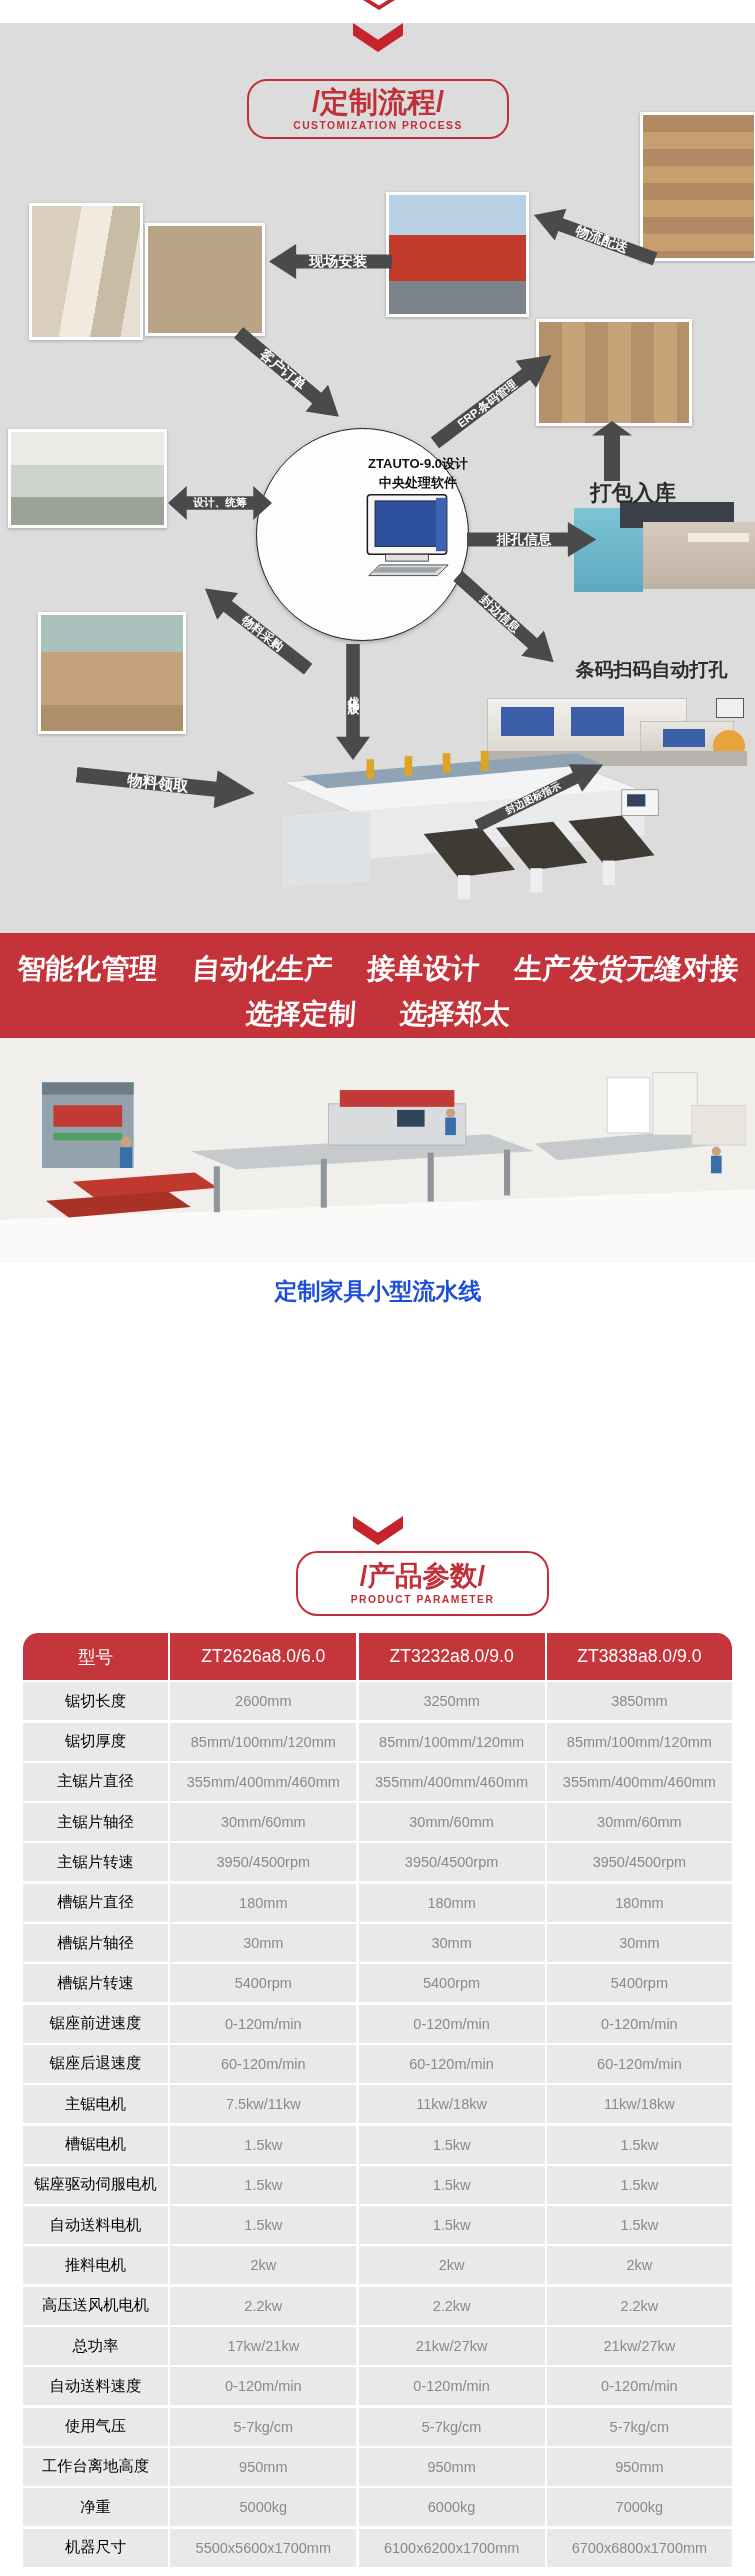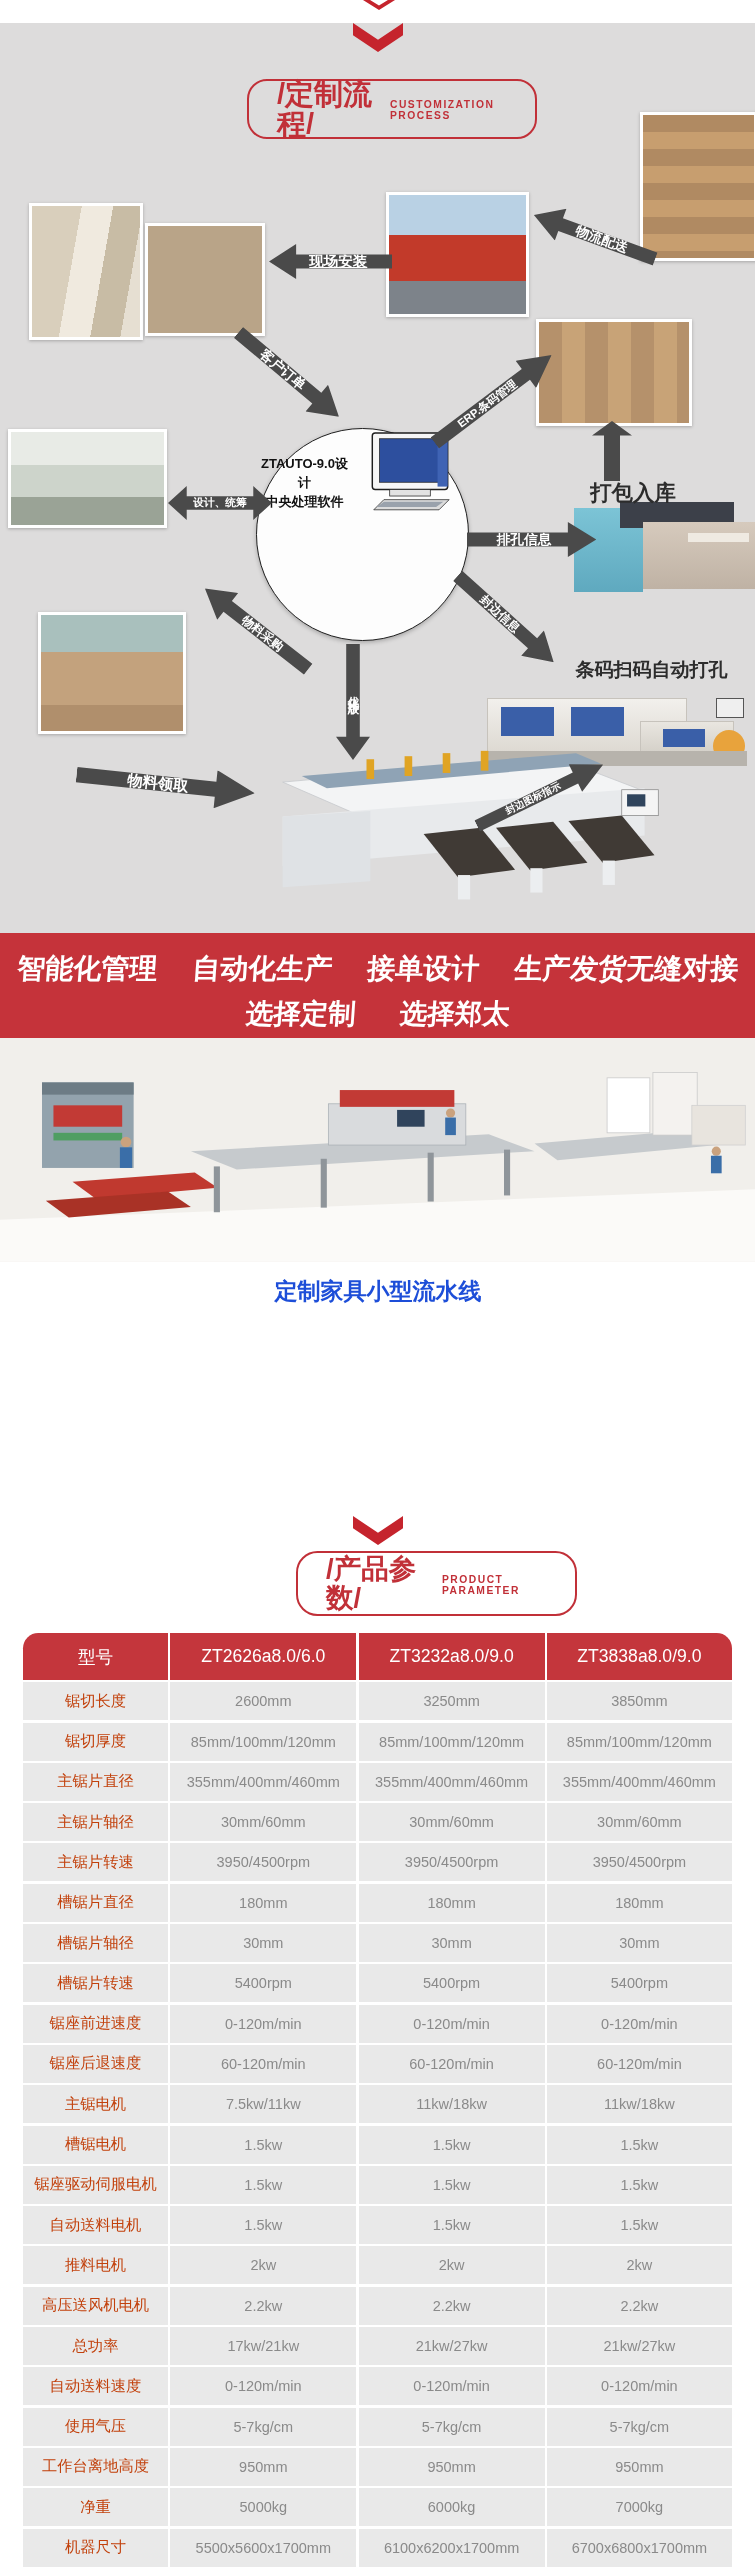--- a/index.html
+++ b/index.html
@@ -14,42 +14,42 @@
   
   .top-tip{position:absolute;left:363px;top:0;width:32px;height:10px;background:#c5242d;
            clip-path:polygon(0 0,22% 0,50% 55%,78% 0,100% 0,50% 100%);}
 
   
   .chev{position:absolute;width:50px;height:29px;background:#c5242d;
         clip-path:polygon(0 0,50% 58%,100% 0,100% 42%,50% 100%,0 42%);}
 
   
   .pill{position:absolute;border:2.3px solid #c13038;border-radius:20px;background:transparent;
-        display:flex;flex-direction:row;align-items:center;justify-content:center;padding-left:28px;}
+        display:flex;flex-direction:column;align-items:center;justify-content:center;}
   .pill .t1{color:#c13038;font-size:29px;font-weight:bold;line-height:1.05;}
   .pill .t2{color:#c13038;font-size:10.3px;font-weight:bold;letter-spacing:1.5px;margin-top:2.3px;}
 
   
   .photo{position:absolute;border:3.8px solid #ffffff;box-shadow:0 0.8px 3.1px rgba(0,0,0,.25);}
 
   
   .arr{position:absolute;background:#4a4a4a;color:#ffffff;font-weight:bold;
        display:flex;align-items:center;justify-content:center;text-align:center;}
   .arr.head-left{clip-path:polygon(0 50%,22% 0,22% 30%,100% 30%,100% 70%,22% 70%,22% 100%);padding-left:15.3px;}
   .arr.head-right{clip-path:polygon(100% 50%,78% 0,78% 30%,0 30%,0 70%,78% 70%,78% 100%);padding-right:15.3px;}
   .arr.head-both{clip-path:polygon(0 50%,18% 0,18% 30%,82% 30%,82% 0,100% 50%,82% 100%,82% 70%,18% 70%,18% 100%);padding:0 7px;}
   .arr.head-up{clip-path:polygon(50% 0,100% 24%,70% 24%,70% 100%,30% 100%,30% 24%,0 24%);}
   .arr.head-down{clip-path:polygon(50% 100%,100% 80%,70% 80%,70% 0,30% 0,30% 80%,0 80%);}
   .arr.vtext span{writing-mode:vertical-rl;letter-spacing:2.3px;padding-bottom:21.4px;}
   .flow-label{position:absolute;color:#2c2c2c;font-weight:bold;text-align:center;}
 
   
   .circle{position:absolute;left:256px;top:427px;width:211px;height:211px;border-radius:50%;
-          background:#fdfdfd;border:1.5px solid #1f1f1f;display:flex;flex-direction:row;
-          align-items:flex-start;box-shadow:0 1.5px 4.6px rgba(0,0,0,.25);}
+          background:#fdfdfd;border:1.5px solid #1f1f1f;display:flex;flex-direction:column;
+          align-items:flex-end;box-shadow:0 1.5px 4.6px rgba(0,0,0,.25);}
   .circle .ct{font-size:13px;font-weight:bold;color:#111;line-height:1.45;text-align:center;margin-top:26px;}
 
   
   .machine{position:absolute;}
 
   
   .banner-line{display:flex;justify-content:center;color:#ffffff;font-weight:bold;
                font-family:"DejaVu Serif","Liberation Serif",serif;}
   .banner-line.l1{gap:35px;font-size:28px;margin-top:17px;transform:skewX(-4deg);}
   .banner-line.l2{gap:44px;font-size:27.5px;margin-top:7.6px;transform:skewX(-4deg);}
@@ -64,21 +64,21 @@
   .spec{position:absolute;left:23px;top:1633px;width:710px;}
   .thead{display:grid;grid-template-columns:145px 186px 186px 185px;column-gap:2.3px;height:47px;
          background:transparent;}
   .thead .hcell{background:#c4363c;color:#ffffff;font-size:17.6px;display:flex;align-items:center;
                 justify-content:center;}
   .thead .hcell:first-child{border-top-left-radius:15.3px;}
   .thead .hcell:last-child{border-top-right-radius:15.3px;}
   .tbody{margin-top:2.3px;display:flex;flex-direction:column;row-gap:2.3px;}
   .trow{display:grid;grid-template-columns:145px 186px 186px 185px;column-gap:2.3px;height:38px;}
   .cell{background:#e9e9e9;display:flex;align-items:center;justify-content:center;}
-  .rl{color:#c2410c;font-size:15.3px;}
+  .rl{color:#000000;font-size:15.3px;}
   .rv{color:#8a8a8a;font-size:14.5px;}
 </style>
 </head>
 <body>
 
 <div class="page">
 
   <div class="top-tip"></div>
 
   <div class="sec-flow">
@@ -143,21 +143,21 @@
       <polygon points="255,118 330,110 375,165 300,175" fill="#403a35"></polygon>
       <polygon points="350,110 425,102 470,156 395,166" fill="#403a35"></polygon>
       <polygon points="445,101 515,94 558,146 490,156" fill="#403a35"></polygon>
       <rect x="300" y="172" width="16" height="32" fill="#eceef0"></rect>
       <rect x="395" y="163" width="16" height="32" fill="#eceef0"></rect>
       <rect x="490" y="153" width="16" height="32" fill="#eceef0"></rect>
       <rect x="515" y="60" width="48" height="34" fill="#f4f4f4" stroke="#888"></rect>
       <rect x="522" y="66" width="24" height="16" fill="#30445c"></rect>
     </svg>
 
-    <div class="arr head-left" style="left:269px;top:221px;width:108px;height:35px;font-size:14.5px;text-decoration:underline;">
+    <div class="arr head-left" style="left:269px;top:221px;width:108px;height:35px;font-size:14.5px;">
         <span>现场安装</span>
       </div>
     <div class="arr head-left" style="left:530px;top:197px;width:114px;height:34px;font-size:13.7px;transform:rotate(20deg);">
         <span>物流配送</span>
       </div>
     <div class="arr head-right" style="left:223px;top:334px;width:116px;height:35px;font-size:13.7px;transform:rotate(40deg);">
         <span>客户订单</span>
       </div>
     <div class="arr head-both" style="left:168px;top:463px;width:90px;height:34px;font-size:10.7px;">
         <span>设计、统筹</span>

